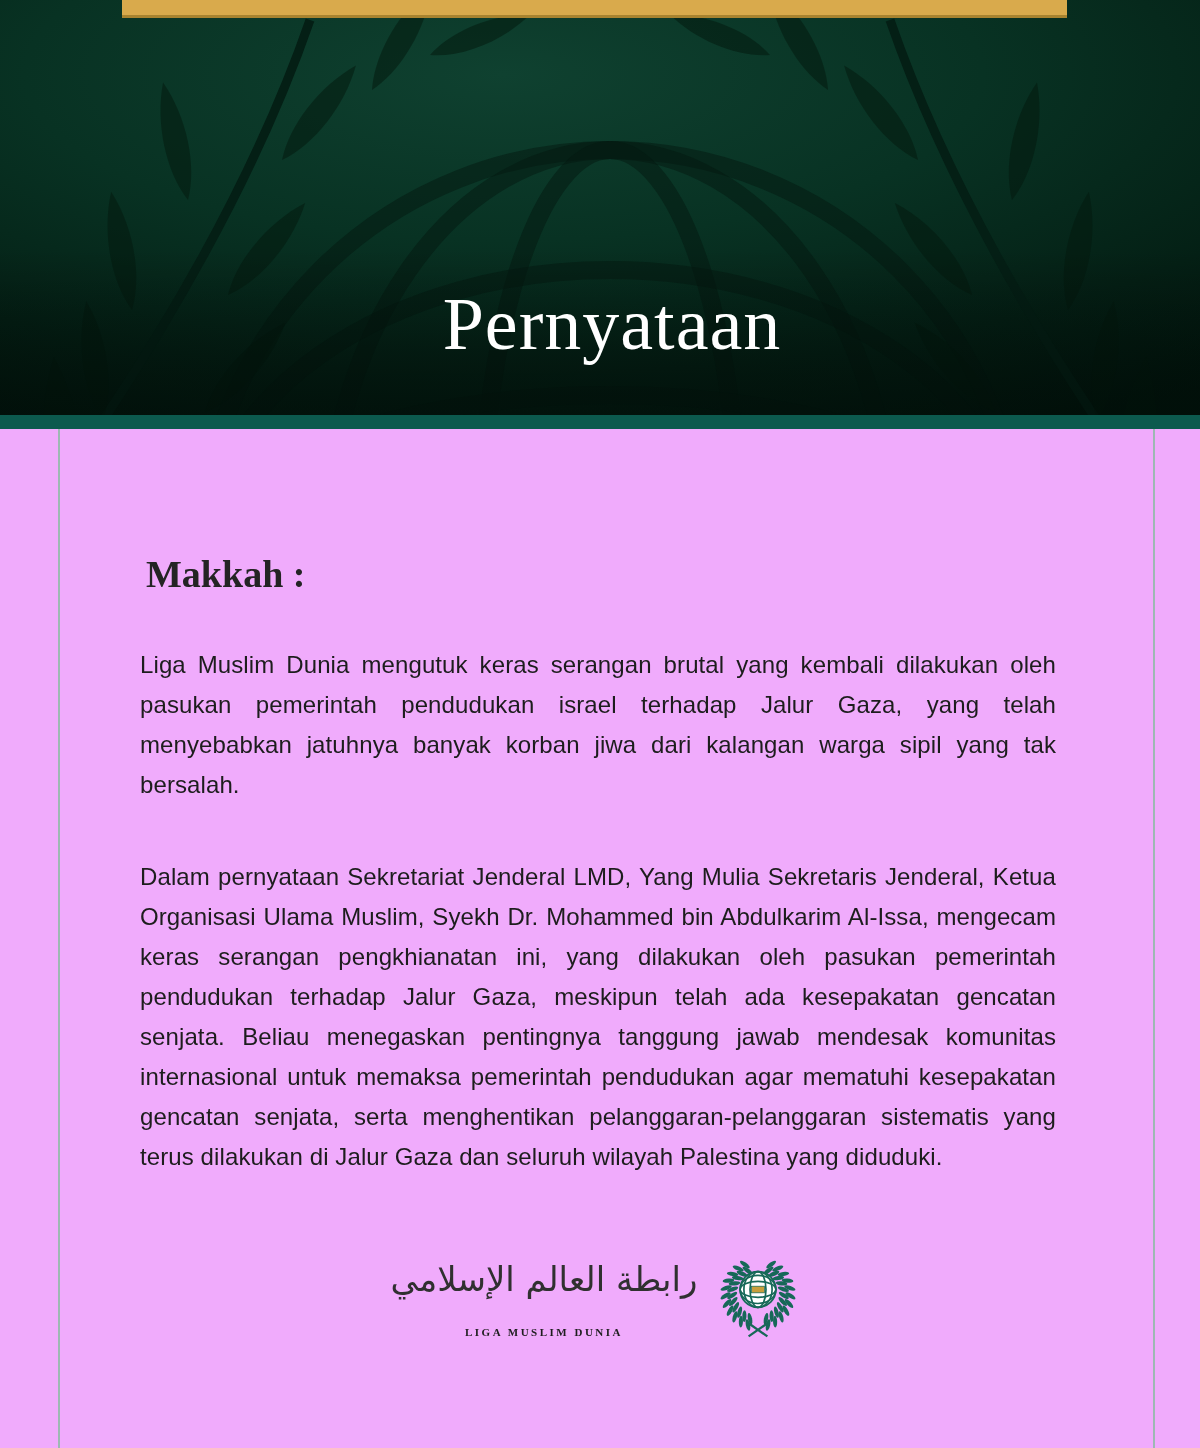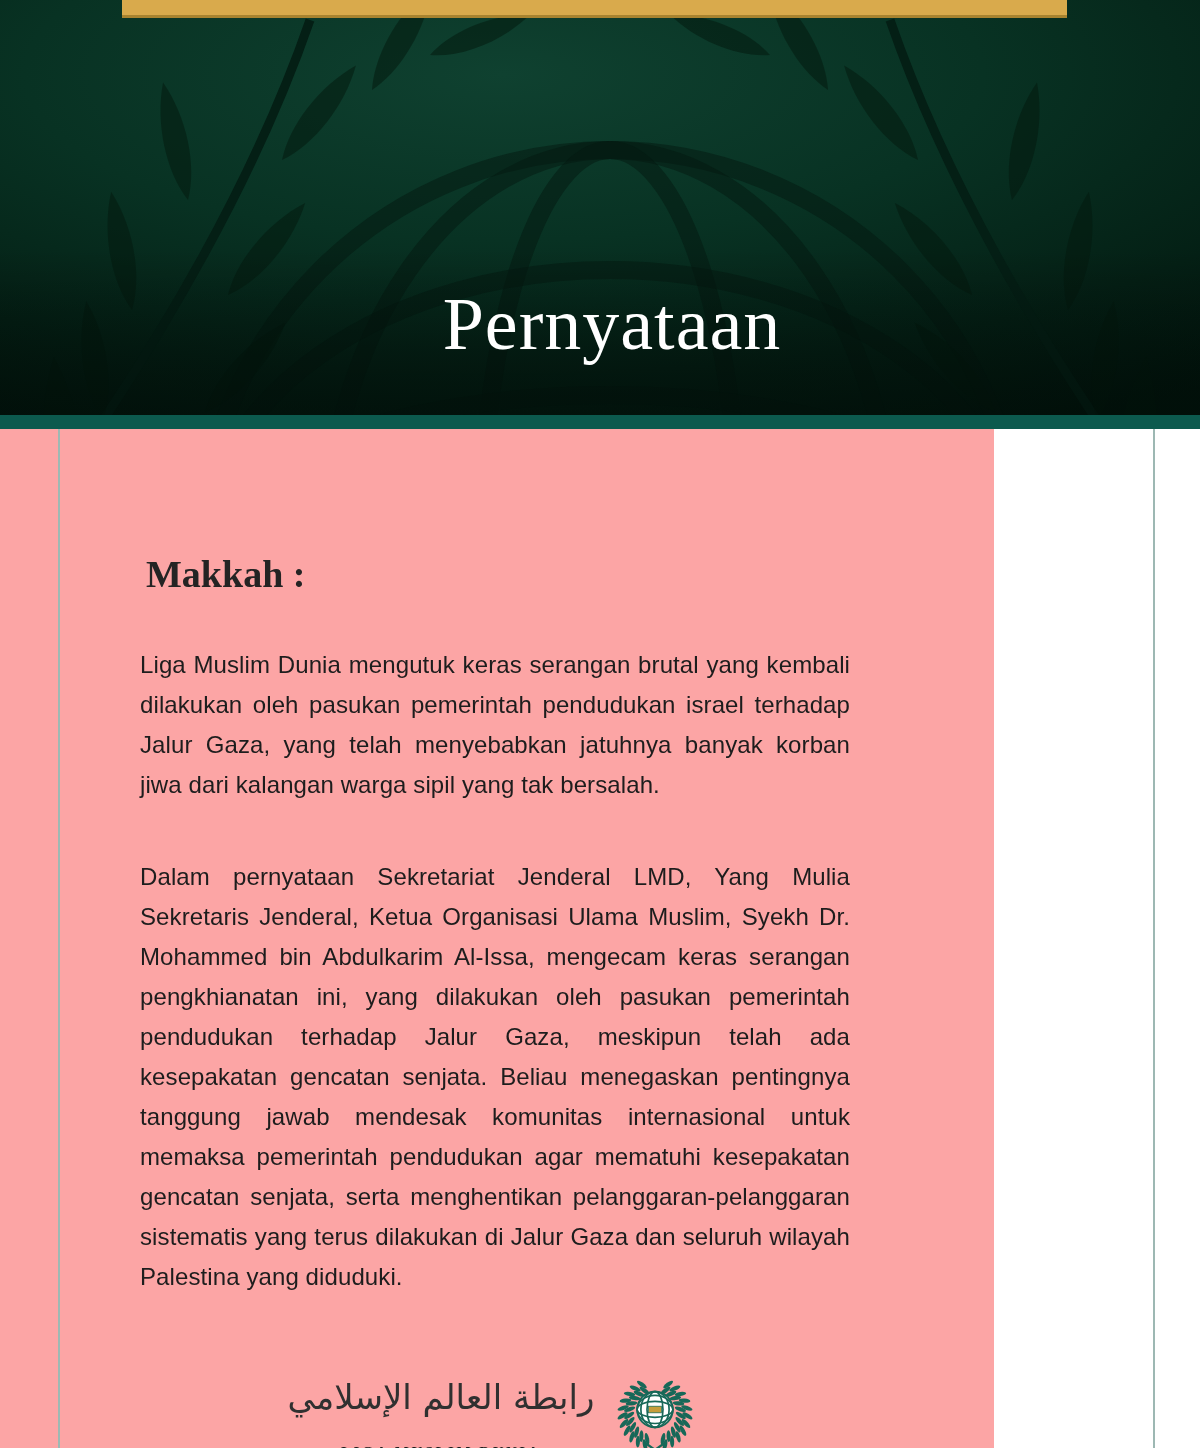--- a/index.html
+++ b/index.html
@@ -12,37 +12,37 @@
   .gold-bar{position:absolute;top:0;left:122px;width:945px;height:15px;
             background:var(--gold,#d9aa4c);border-bottom:3px solid #a8832f;}
   .title{position:absolute;top:282px;left:0;width:100%;margin:0;text-align:center;
          font-family:"Liberation Serif",serif;font-weight:400;font-size:74px;
          color:#ffffff;letter-spacing:1px;padding-left:12px;}
 
   
   .strip{position:absolute;top:415px;left:0;width:100%;height:14px;background:var(--strip,#0c5a4e);}
 
   
-  .content{position:absolute;top:429px;left:0;width:994px;height:1019px;background:#fca5a5;}
+  .content{position:absolute;top:429px;left:0;width:1200px;height:1019px;background:#f0abfc;}
   .side-line{position:absolute;top:0;bottom:0;width:2px;background:var(--line,#9db8b3);}
   .side-line.left{left:58px;}
   .side-line.right{left:1153px;}
   .text-col{margin:0 144px 0 140px;}
   .dateline{margin:126px 0 0 6px;font-family:"Liberation Serif",serif;font-weight:700;
             font-size:38px;line-height:1;color:#242424;}
   .para{margin:52px 0 0 0;font-size:24px;line-height:40px;text-align:justify;
         color:var(--ink,#1d1d1d);letter-spacing:0.1px;}
   .para + .para{}
 
   
   .logo{display:flex;justify-content:center;align-items:center;gap:14px;margin-top:72px;}
   .logo-text{text-align:center;}
   .arabic{direction:rtl;font-family:"DejaVu Sans",sans-serif;font-size:34px;line-height:50px;
           color:#303030;white-space:nowrap;}
-  .latin{margin-top:22px;font-family:"Liberation Serif",serif;font-weight:700;font-size:15px;
+  .latin{margin-top:22px;font-family:"Liberation Serif",serif;font-weight:700;font-size:11px;
          letter-spacing:2.5px;color:#1e1e1e;white-space:nowrap;}
   .emblem{width:94px;height:94px;display:block;}
 </style>
 </head>
 <body>
 
 <div class="page">
 
   <header class="hdr">
     <svg class="hdr-art" viewBox="0 0 1200 415" preserveAspectRatio="none" aria-hidden="true">

